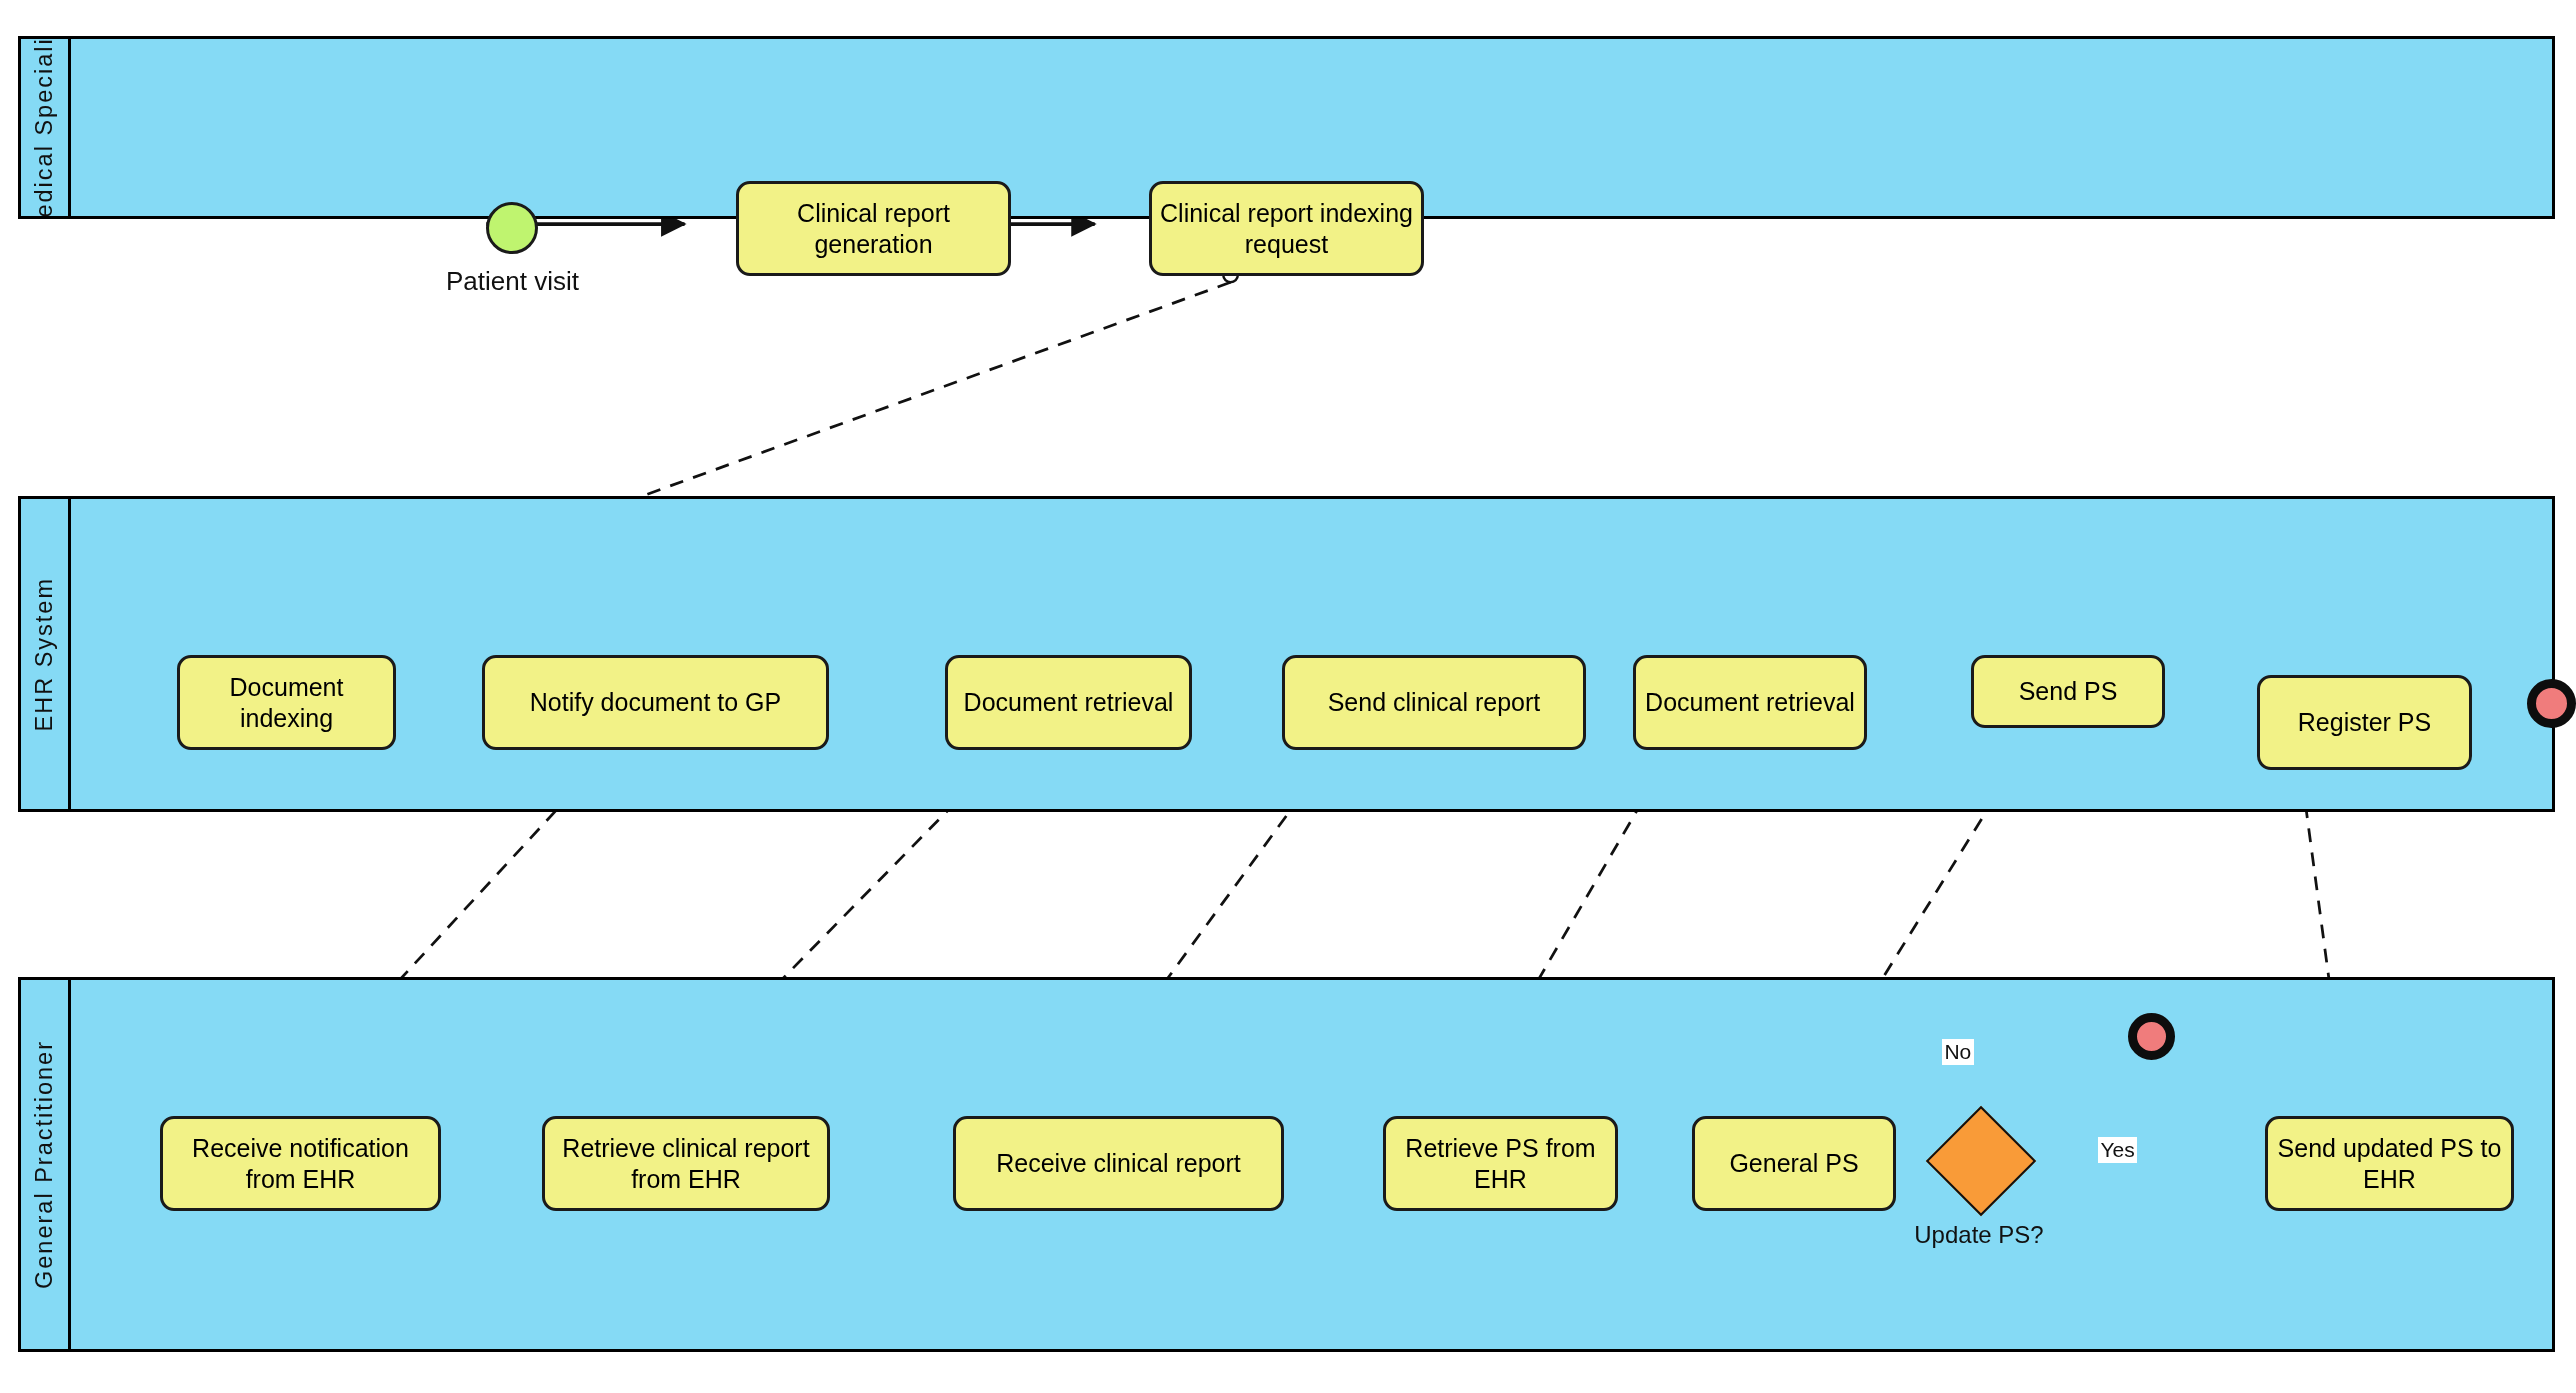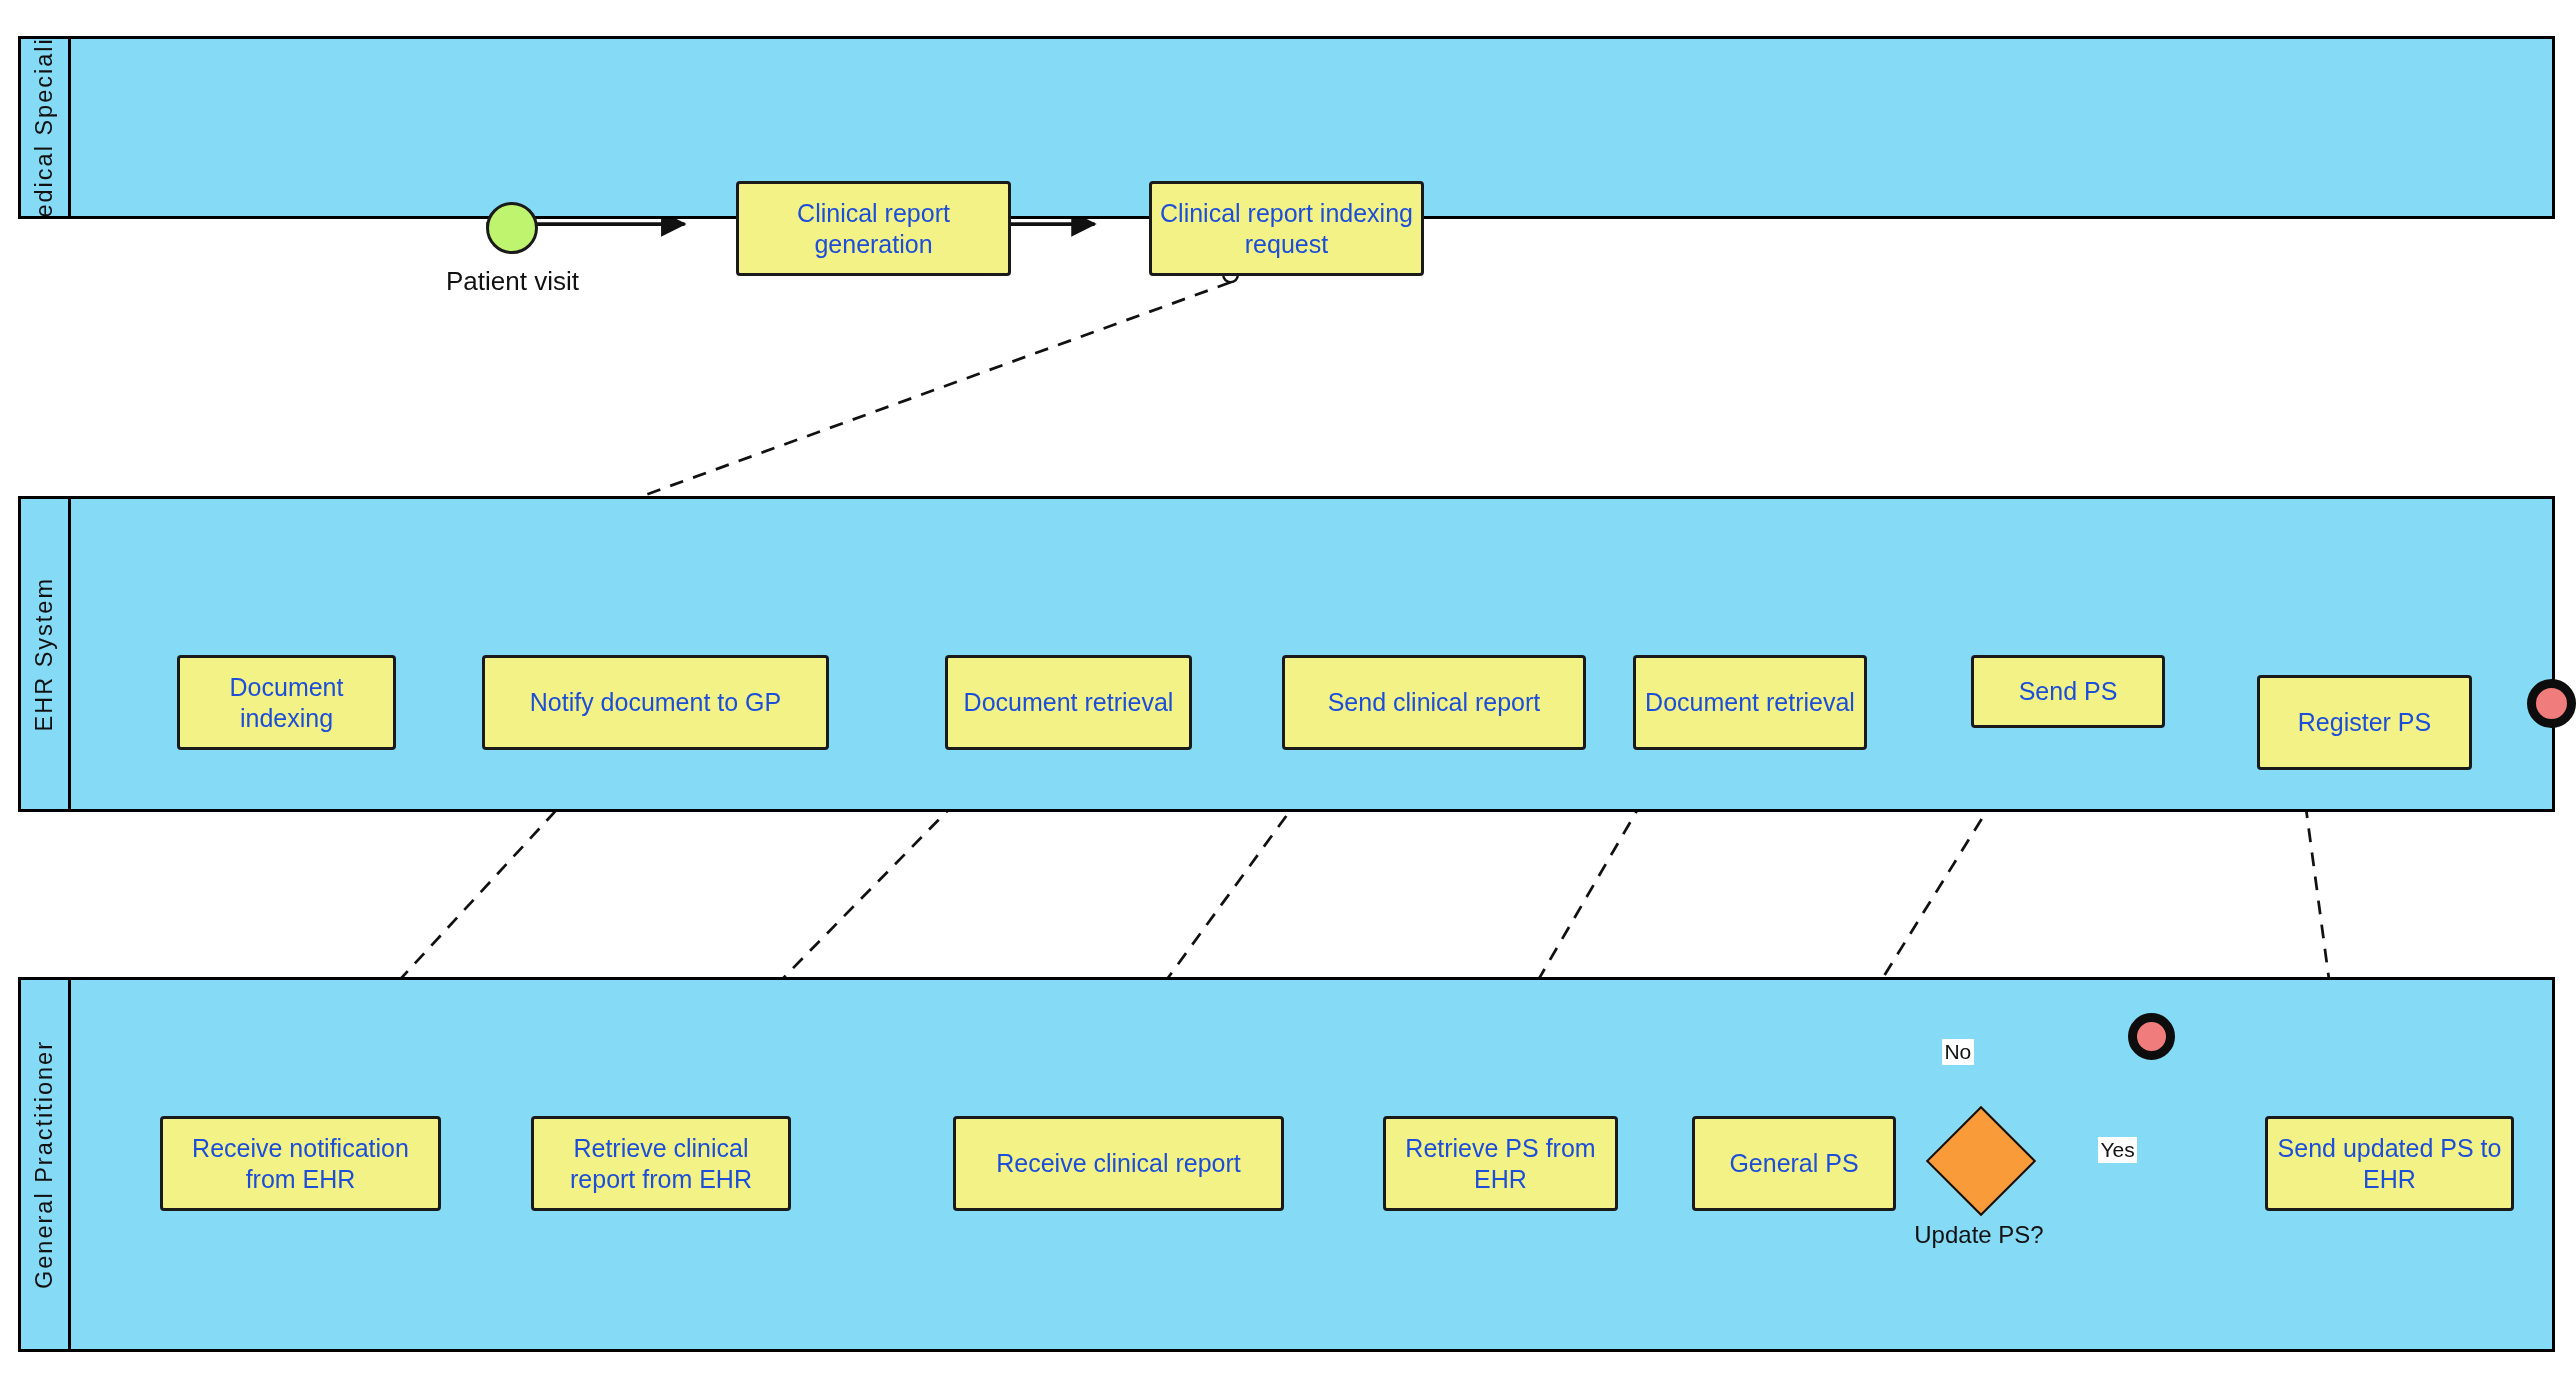--- a/index.html
+++ b/index.html
@@ -57,28 +57,28 @@
     position: relative;
     flex: 1 1 auto;
   }
 
   
   .task {
     position: absolute;
     box-sizing: border-box;
     background: #F2F287;
     border: 3.2px solid #1a1a1a;
-    border-radius: 4px;
+    border-radius: 14px;
     display: flex;
     align-items: center;
     justify-content: center;
     text-align: center;
     font-size: 25px;
     line-height: 1.22;
-    color: #1d4ed8;
+    color: #000000;
     padding: 3.2px 8px;
     font-family: "Liberation Sans", sans-serif;
   }
 
   
   .event {
     position: absolute;
     box-sizing: border-box;
     border-radius: 50%;
   }
@@ -243,21 +243,21 @@
       <div class="event end" style="left:2456px; top:180px; width:49px; height:49px;"></div>
     </div>
   </div>
 
   <div class="lane" style="left:18px; top:977px; width:2537px; height:375px;">
     <div class="lane-header">
       <span class="lane-header-text">General Practitioner</span>
     </div>
     <div class="lane-body">
       <div class="task" style="left:89px; top:136px; width:281px; height:95px;">Receive notification from EHR</div>
-      <div class="task" style="left:460px; top:136px; width:260px; height:95px;text-align:center;">Retrieve clinical report from EHR</div>
+      <div class="task" style="left:471px; top:136px; width:288px; height:95px;text-align:center;">Retrieve clinical report from EHR</div>
       <div class="task" style="left:882px; top:136px; width:331px; height:95px;">Receive clinical report</div>
       <div class="task" style="left:1312px; top:136px; width:235px; height:95px;">Retrieve PS from EHR</div>
       <div class="task" style="left:1621px; top:136px; width:204px; height:95px;">General PS</div>
       <div class="task" style="left:2194px; top:136px; width:249px; height:95px;">Send updated PS to EHR</div>
 
       <div class="gateway" style="width: 74px; height: 74px; left: 1871px; top: 142px;"></div>
       <div class="gateway-label" style="left: 1807px; top: 241px; width: 202px; text-align: center;">Update PS?</div>
 
       <div class="event end" style="left: 2057px; top: 33px; width: 47px; height: 47px;"></div>
 

